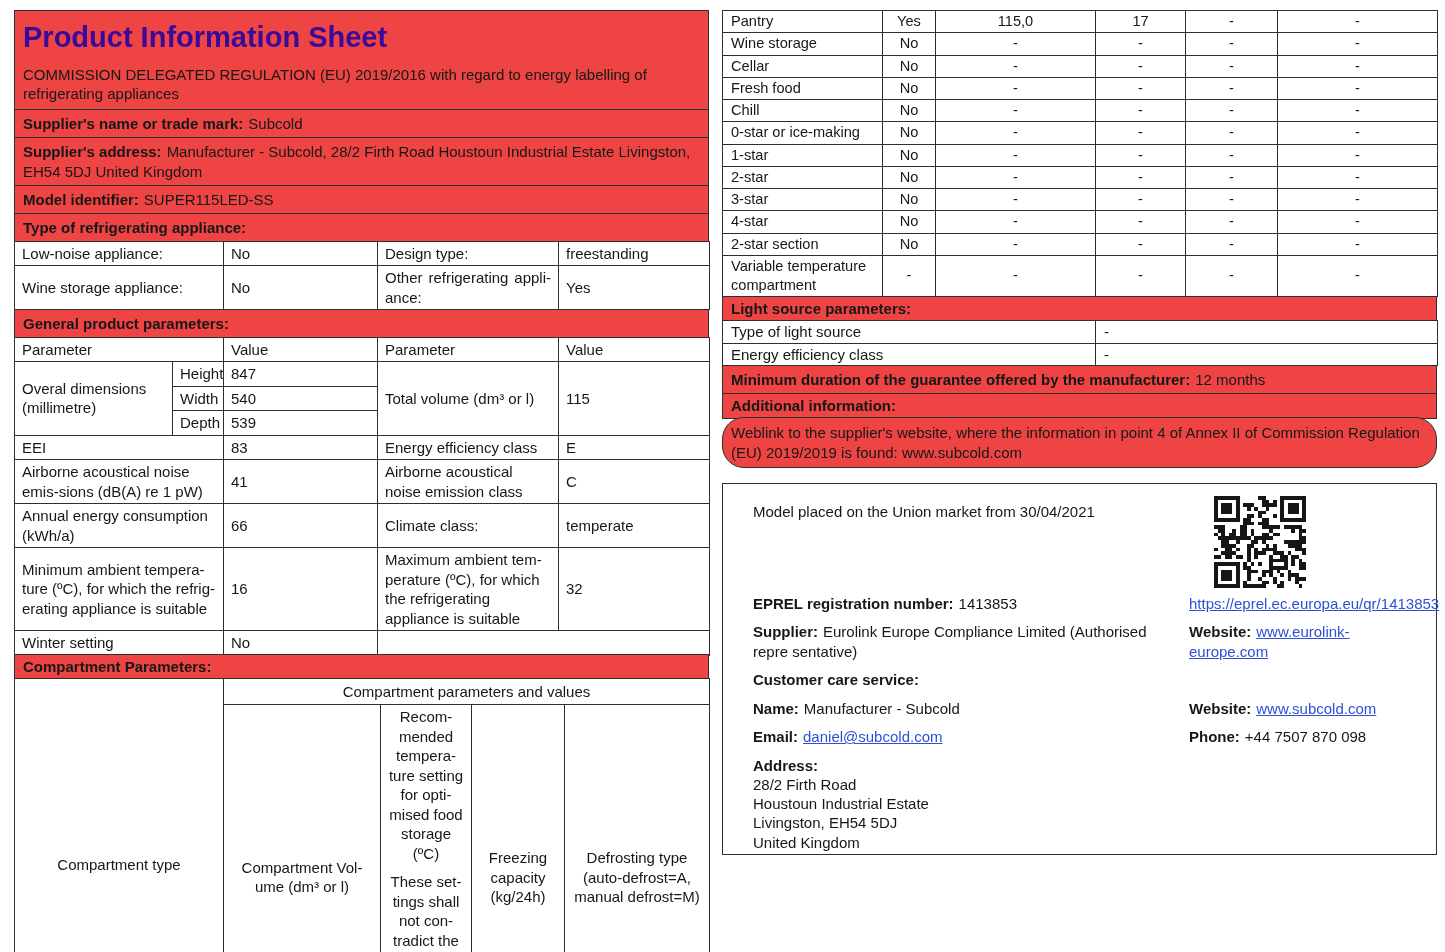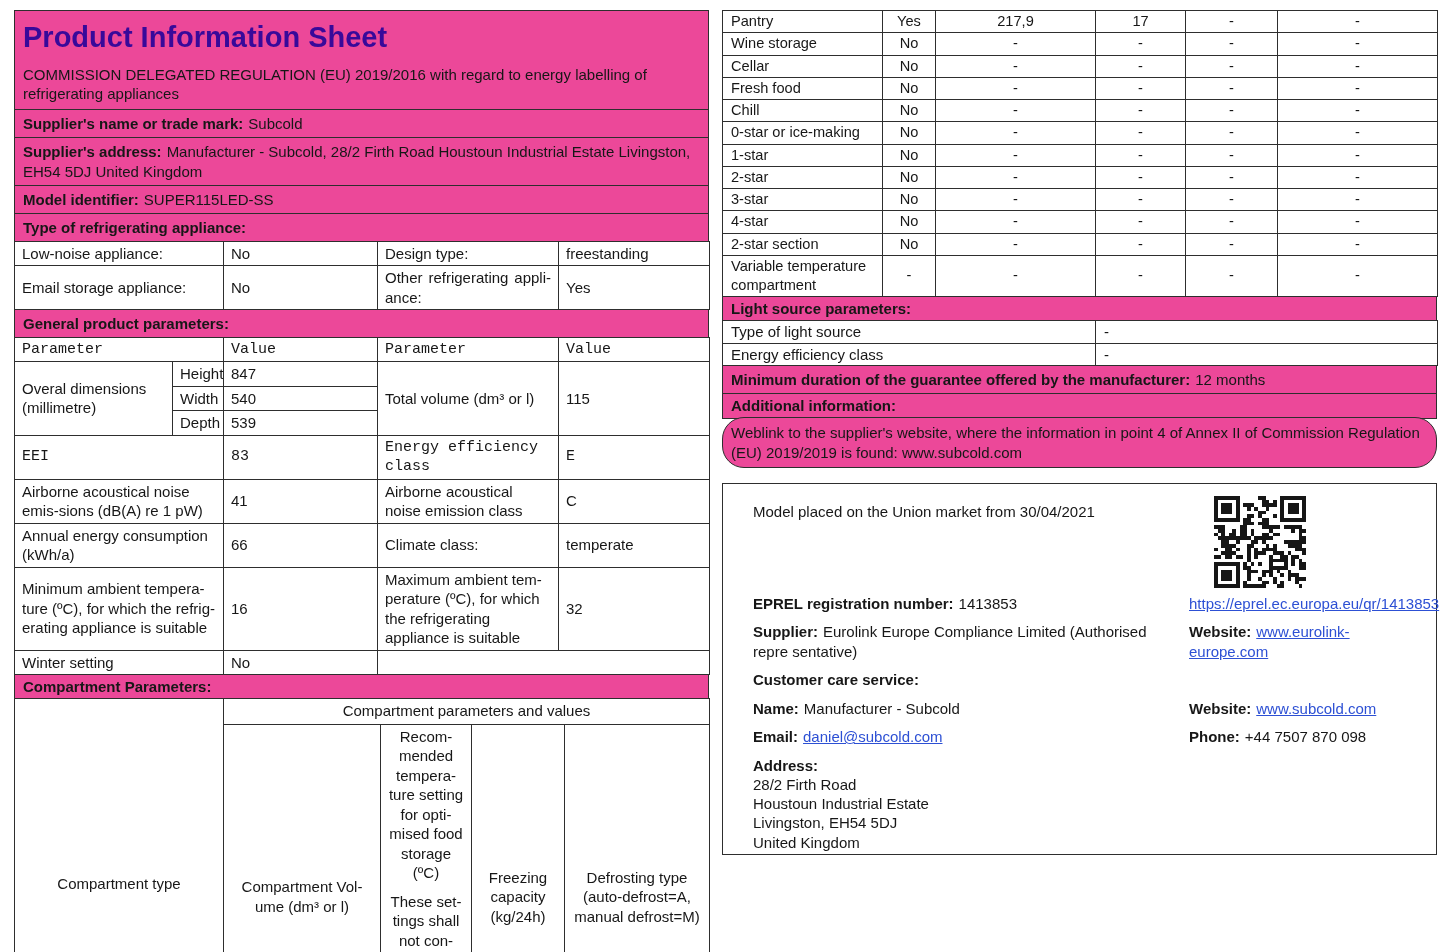--- a/index.html
+++ b/index.html
@@ -12,37 +12,37 @@
   html,body{margin:0;padding:0;}
   body{
     width:1445px;height:952px;background:#ffffff;color:var(--ink);
     font-family:"Liberation Sans",sans-serif;font-size:15px;line-height:1.3;
     overflow:hidden;
   }
   .page{position:relative;width:1445px;height:952px;background:#fff;}
   .left-col{position:absolute;left:14px;top:10px;width:695px;}
   .right-col{position:absolute;left:722px;top:10px;width:715px;}
 
-  .sec{border:1.5px solid var(--border);margin-top:-1.5px;padding:4px 8px;background:#ec4899;}
+  .sec{border:1.5px solid var(--border);margin-top:-1.5px;padding:4px 8px;background:#ef4444;}
   .left-col > :first-child, .right-col > :first-child{margin-top:0;}
   .bold{font-weight:bold;}
   b{font-weight:bold;margin-right:5px;text-align:right;}
 
   .title-box{padding:8px 10px 6px 8px;min-height:87px;}
   .doc-title{font-size:29px;font-weight:bold;color:var(--title-purple);letter-spacing:0;}
   .regulation{margin-top:8px;font-size:15px;}
 
   .kv{min-height:28px;}
   .addr{min-height:46px;}
   .hdr{min-height:28px;font-weight:bold;}
   .hdr-sm{min-height:23px;padding:2px 8px;font-weight:bold;}
 
   table.tbl{border-collapse:collapse;table-layout:fixed;margin-top:-1.5px;background:#fff;}
   table.tbl td{border:1.5px solid var(--border);padding:2px 7px;vertical-align:middle;overflow:hidden;font-size:15px;}
-  .h21{height:21px;} .h22{height:22px;font-family:Liberation Mono, monospace;} .h24{height:24px;} .h26{height:26px;}
+  .h21{height:21px;} .h22{height:22px;} .h24{height:24px;} .h26{height:26px;}
   .h37{height:37px;} .h38{height:38px;} .h42{height:42px;} .h75{height:75px;}
   .tall{height:296px;}
   .ctr{text-align:center;}
   .just{text-align:justify;}
   .comp td{font-size:14.6px;}
   .mt8{margin-top:9px;}
 
   table.rtab td{height:21px;padding:1px 6px;text-align:center;font-size:14.6px;line-height:1.32;}
   table.rtab td:first-child{text-align:left;padding-left:8px;}
 
@@ -95,21 +95,21 @@
           <col style="width:151px">
         </colgroup>
       <tbody>
           <tr class="h24">
         <td>Low-noise appliance:</td>
         <td>No</td>
         <td>Design type:</td>
         <td>freestanding</td>
       </tr>
       <tr class="h37">
-        <td>Email storage appliance:</td>
+        <td>Wine storage appliance:</td>
         <td>No</td>
         <td class="just">Other refrigerating appli-ance:</td>
         <td>Yes</td>
       </tr>
     </tbody>
       </table>
 
     <div class="sec hdr">General product parameters:</div>
 
     <table class="tbl" style="width:695px;">
@@ -211,21 +211,21 @@
           <col style="width:53px">
           <col style="width:160px">
           <col style="width:90px">
           <col style="width:92px">
           <col style="width:160px">
         </colgroup>
       <tbody>
           <tr>
             <td>Pantry</td>
             <td>Yes</td>
-            <td>217,9</td>
+            <td>115,0</td>
             <td>17</td>
             <td>-</td>
             <td>-</td>
           </tr>
           <tr>
             <td>Wine storage</td>
             <td>No</td>
             <td>-</td>
             <td>-</td>
             <td>-</td>

